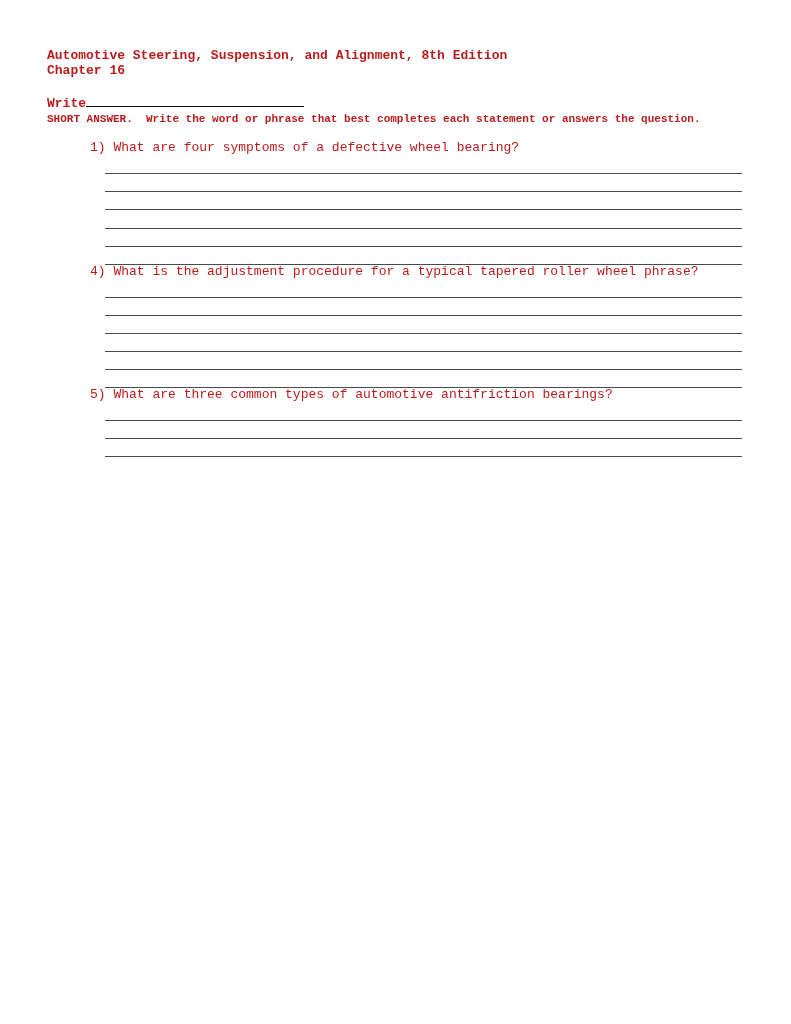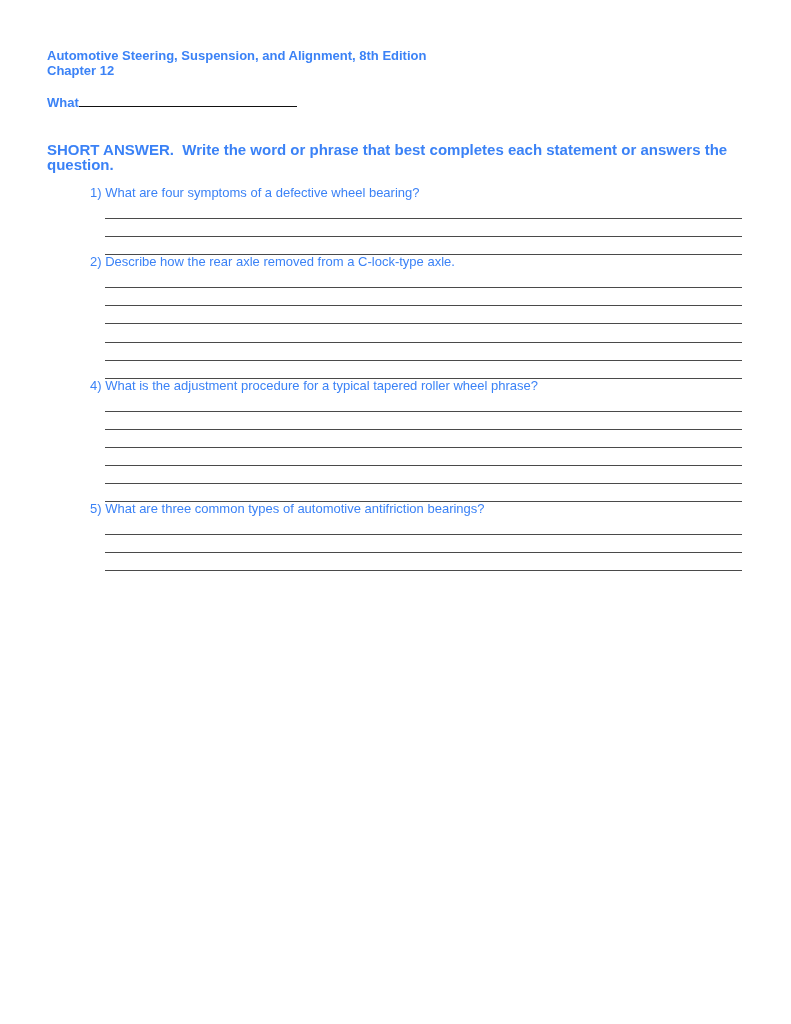--- a/index.html
+++ b/index.html
@@ -5,22 +5,22 @@
   html, body {
     margin: 0;
     padding: 0;
     background: #ffffff;
   }
   .page {
     position: relative;
     width: 791px;
     height: 796px;
     background: #ffffff;
-    font-family: Liberation Sans, sans-serif;
-    color: #3b82f6;
+    font-family: Liberation Mono, monospace;
+    color: #b91c1c;
     overflow: hidden;
     box-sizing: border-box;
   }
   .content {
     padding: 48px 49px 0 47px;
   }
   .header-title,
   .header-chapter {
     font-size: 13px;
     font-weight: bold;
@@ -34,22 +34,21 @@
     line-height: 16px;
   }
   .name-blank {
     display: inline-block;
     width: 218px;
     height: 13px;
     border-bottom: 1.5px solid #111111;
     vertical-align: baseline;
   }
   .section-heading {
-    margin-top: 31px;
-    font-size: 15px;
+    font-size: 11px;
     font-weight: bold;
     line-height: 15px;
     white-space: pre-wrap;
   }
   .questions {
     margin-top: 14px;
     padding-left: 43px;
   }
   .question {
   }
@@ -76,48 +75,40 @@
   }
 </style>
 </head>
 <body>
 
 <div class="page">
   <div class="content">
 
     <div>
       <div class="header-title">Automotive Steering, Suspension, and Alignment, 8th Edition</div>
-      <div class="header-chapter">Chapter 12</div>
+      <div class="header-chapter">Chapter 16</div>
     </div>
 
     <div class="name-row">
-      <span>What</span><span class="name-blank"></span>
+      <span>Write</span><span class="name-blank"></span>
     </div>
 
     <div class="section-heading">SHORT ANSWER.  Write the word or phrase that best completes each statement or answers the question.</div>
 
     <div class="questions">
 
       <div class="question">
         <div class="question-text"><span>1)</span> <span>What are four symptoms of a defective wheel bearing?</span></div>
         <div class="answer-lines">
             <div class="answer-line"></div>
             <div class="answer-line"></div>
             <div class="answer-line"></div>
           </div>
       </div>
 
-      <div class="question">
-        <div class="question-text"><span>2)</span> <span>Describe how the rear axle removed from a C-lock-type axle.</span></div>
-        <div class="answer-lines">
-            <div class="answer-line"></div>
-            <div class="answer-line"></div>
-            <div class="answer-line"></div>
-          </div>
-      </div>
 
       <div class="question">
         <div class="answer-lines">
             <div class="answer-line"></div>
             <div class="answer-line"></div>
             <div class="answer-line"></div>
           </div>
       </div>
 
       <div class="question">

